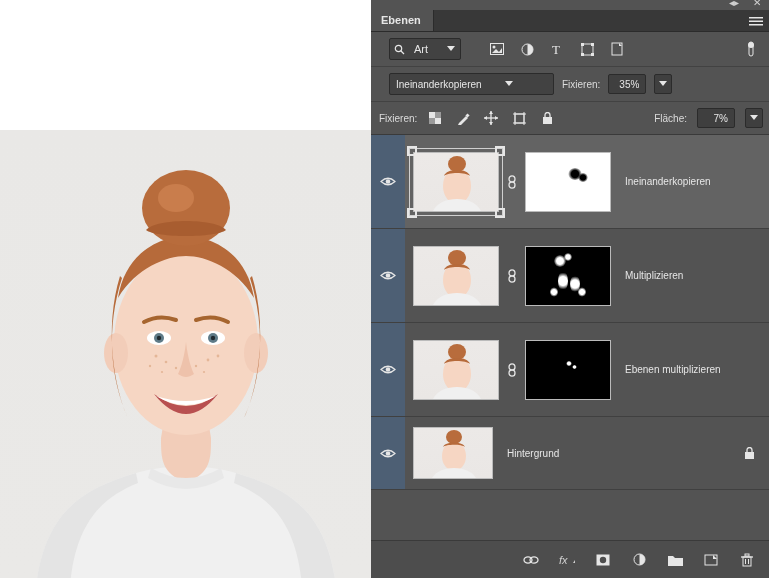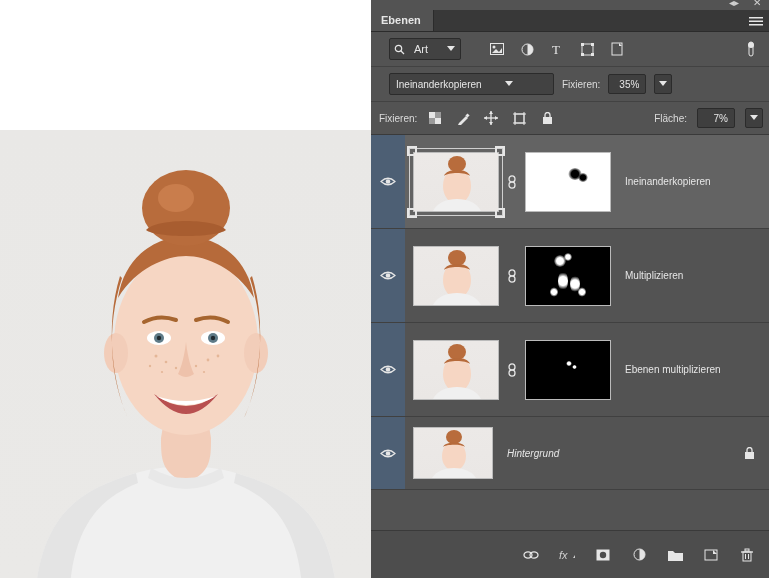--- a/index.html
+++ b/index.html
@@ -45,21 +45,21 @@
   .mini-portrait { width: 100%; height: 100%; background: linear-gradient(180deg,#ece9e7,#eae7e5); position: relative; overflow: hidden; }
   .link { color: #cfcfcf; font-size: 12px; }
   .mask { width: 86px; height: 60px; border: 1px solid #bbb; background: #fff; position: relative; }
   .mask.dark { background: #000; }
   .mask .blob { position: absolute; background: radial-gradient(circle,#000 40%,transparent 75%); border-radius: 50%; }
   .mask.dark .blob { background: radial-gradient(circle,#fff 40%,transparent 75%); }
   .layer-name { color: #e6e6e6; font-size: 10px; padding-left: 6px; }
   .layer-item.bg { min-height: 70px; }
   .layer-item.bg .thumb-wrap { width: 80px; height: 52px; }
   .lockcell { margin-left: auto; margin-right: 14px; color: #cfcfcf; }
-  .bottombar { display: flex; align-items: center; justify-content: flex-end; gap: 20px; height: 48px; padding: 16px 14px; background: #4d4d4d; border-top: 1px solid #3a3a3a; color: #cfcfcf; }
+  .bottombar { display: flex; align-items: center; justify-content: flex-end; gap: 20px; height: 38px; padding: 16px 14px; background: #4d4d4d; border-top: 1px solid #3a3a3a; color: #cfcfcf; }
   svg { display: block; }
   .chev svg, .opacity-chev svg, .tab-menu svg, .panel-ctrls svg { pointer-events: none; }
   .white { fill: #e6e6e6; }
   .stroke { stroke: #e6e6e6; fill: none; }
 </style>
 </head>
 <body>
 
 <div class="canvas">
   <div class="photo">
@@ -394,21 +394,21 @@
           <div class="mini-portrait">
               <svg width="80" height="52" viewBox="0 0 80 52">
                 <ellipse cx="40" cy="28" rx="12" ry="15" fill="#f6d6c3"></ellipse>
                 <ellipse cx="40" cy="9" rx="8" ry="7" fill="#b86c3c"></ellipse>
                 <path d="M29 19 C31 13 49 13 51 19 C48 16 32 16 29 19Z" fill="#b66a3a"></path>
                 <path d="M17 52 C20 44 30 40 40 40 C50 40 60 44 63 52 Z" fill="#f0f0f0"></path>
               </svg>
             </div>
         </div>
       </div>
-      <span class="layer-name" style="font-style:italic">Hintergrund</span>
+      <span class="layer-name" style="">Hintergrund</span>
       <span class="lockcell">
           <svg width="11" height="13">
             <rect x="1" y="5" width="9" height="7" class="white"></rect>
             <path d="M3 5 L3 3 A2.5 2.5 0 0 1 8 3 L8 5" class="stroke" stroke-width="1.3"></path>
           </svg>
         </span>
     </div>
 
   </div>
 

